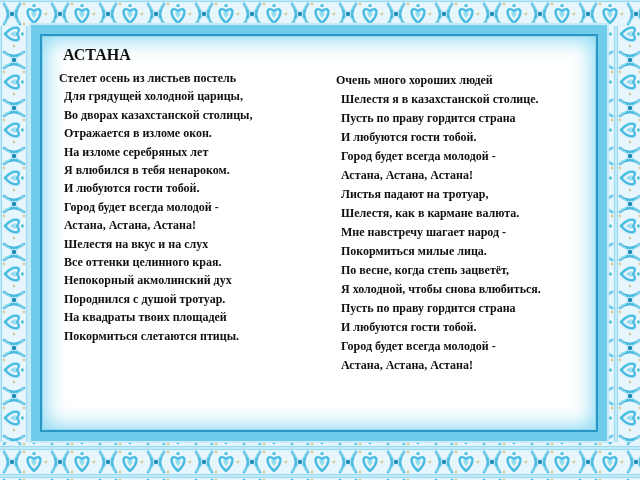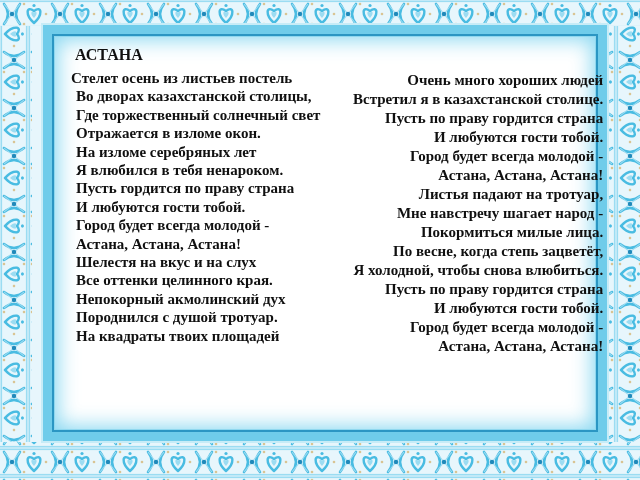--- a/index.html
+++ b/index.html
@@ -22,40 +22,39 @@
   .frame {
     position: absolute;
     left: 31px; top: 25px; right: 33px; bottom: 39px;
     background: #ffffff;
     border: 9px solid #6fccea;
     box-shadow:
       0 0 0 2px #c7ecf7,
       inset 0 0 0 2px #2b96c3,
       inset 0 0 0 3px #8fd8ef,
       inset 0 0 20px 6px rgba(118, 209, 238, 0.85);
-    margin-left: 12px;
   }
   .content {
     position: absolute;
     inset: 2px;
     padding: 9px 6px 0 17px;
     display: flex;
     color: #101010;
   }
   .col-left  { width: 277px; flex: 0 0 auto; }
-  .col-right { flex: 1 1 auto; padding-top: 26px; text-align: right; }
+  .col-right { flex: 1 1 auto; padding-top: 26px; }
   .poem-title {
     font-size: 16px;
     font-weight: bold;
     line-height: 20px;
     margin: 0 0 4px 4px;
     white-space: nowrap;
   }
   .lines .line {
-    font-size: 15px;
+    font-size: 12px;
     font-weight: bold;
     white-space: nowrap;
   }
   .col-left  .lines .line { line-height: 18.4px; }
   .col-right .lines .line { line-height: 19px; }
   .lines .line + .line { padding-left: 5px; }
 </style>
 </head>
 <body>
 
@@ -103,46 +102,47 @@
     <rect x="0" y="442" width="640" height="38" fill="url(#ornH)"></rect>
   </svg>
 
   <div class="frame">
     <div class="content">
 
       <div class="col-left">
         <div class="poem-title">АСТАНА</div>
         <div class="lines">
             <div class="line">Стелет осень из листьев постель</div>
+            <div class="line">Для грядущей холодной царицы,</div>
             <div class="line">Во дворах казахстанской столицы,</div>
-            <div class="line">Где торжественный солнечный свет</div>
             <div class="line">Отражается в изломе окон.</div>
             <div class="line">На изломе серебряных лет</div>
             <div class="line">Я влюбился в тебя ненароком.</div>
-            <div class="line">Пусть гордится по праву страна</div>
             <div class="line">И любуются гости тобой.</div>
             <div class="line">Город будет всегда молодой -</div>
             <div class="line">Астана, Астана, Астана!</div>
             <div class="line">Шелестя на вкус и на слух</div>
             <div class="line">Все оттенки целинного края.</div>
             <div class="line">Непокорный акмолинский дух</div>
             <div class="line">Породнился с душой тротуар.</div>
             <div class="line">На квадраты твоих площадей</div>
+            <div class="line">Покормиться слетаются птицы.</div>
           </div>
       </div>
 
       <div class="col-right">
         <div class="lines">
             <div class="line">Очень много хороших людей</div>
-            <div class="line">Встретил я в казахстанской столице.</div>
+            <div class="line">Шелестя я в казахстанской столице.</div>
             <div class="line">Пусть по праву гордится страна</div>
             <div class="line">И любуются гости тобой.</div>
             <div class="line">Город будет всегда молодой -</div>
             <div class="line">Астана, Астана, Астана!</div>
             <div class="line">Листья падают на тротуар,</div>
+            <div class="line">Шелестя, как в кармане валюта.</div>
             <div class="line">Мне навстречу шагает народ -</div>
             <div class="line">Покормиться милые лица.</div>
             <div class="line">По весне, когда степь зацветёт,</div>
             <div class="line">Я холодной, чтобы снова влюбиться.</div>
             <div class="line">Пусть по праву гордится страна</div>
             <div class="line">И любуются гости тобой.</div>
             <div class="line">Город будет всегда молодой -</div>
             <div class="line">Астана, Астана, Астана!</div>
           </div>
       </div>

